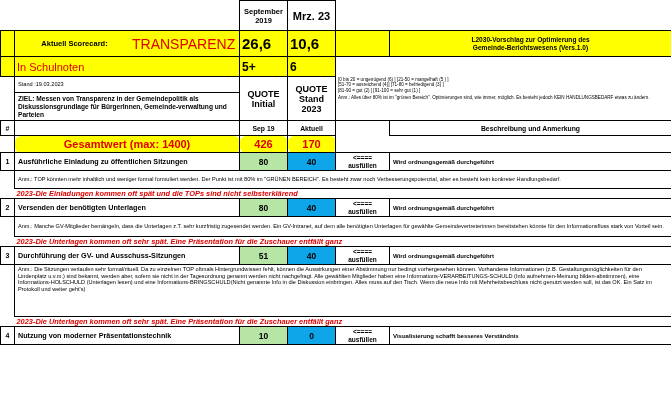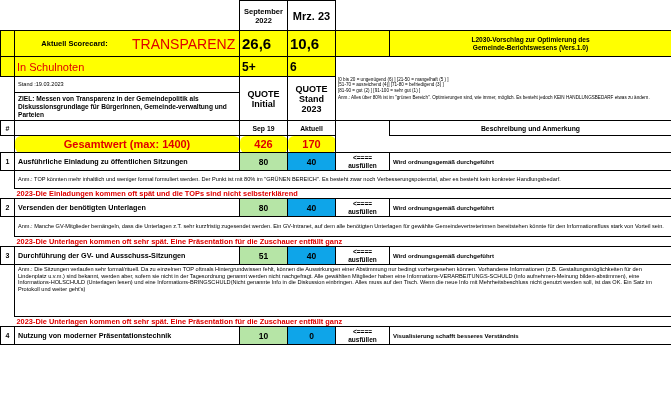--- a/index.html
+++ b/index.html
@@ -1,20 +1,20 @@
 <!DOCTYPE html>
 <html><head>
 <meta charset="utf-8">
 <style>
   html,body{margin:0;padding:0;background:#fff;}
   body{width:671px;height:410px;font-family:"Liberation Sans",sans-serif;color:#000;overflow:hidden;}
   .sheet{position:relative;width:671px;height:320px;}
   table.grid{border-collapse:collapse;table-layout:fixed;width:671px;}
   td{border:1px solid #000;vertical-align:middle;padding:0 2px;}
-  .noborder{border:none;}
+  .noborder{border:none;font-style:italic;}
   .yellow{background:#ffff00;}
   .green{background:#b6e5a6;}
   .orange{background:#0ea5e9;}
   .note{font-size:5.6px;line-height:6.6px;text-align:left;padding:1px 3px;}
   .hdrnum{font-size:15px;font-weight:bold;}
   .quote{font-size:9px;font-weight:bold;text-align:center;}
   .rowlabel{font-size:7.2px;font-weight:bold;text-align:left;padding-left:3px;}
   .desc{font-size:6px;font-weight:bold;text-align:left;padding-left:3px;}
   .ausf{font-size:6.5px;font-weight:bold;text-align:center;line-height:8px;}
   .scorebox{font-size:8.5px;font-weight:bold;text-align:center;}
@@ -44,21 +44,21 @@
     <col style="width:54px">
     <col style="width:282px">
   </colgroup>
 
   <tbody>
         <tr style="height:30px">
     <td class="noborder"></td>
     <td class="noborder"></td>
     <td class="monthhdr">
       <div>September</div>
-      <div>2022</div>
+      <div>2019</div>
     </td>
     <td class="mrz">Mrz. 23</td>
     <td class="noborder"></td>
     <td class="noborder"></td>
   </tr>
 
   <tr style="height:26px">
     <td class="yellow bsc" colspan="1"></td>
     <td class="yellow">
       <div style="display:flex;align-items:center;">

